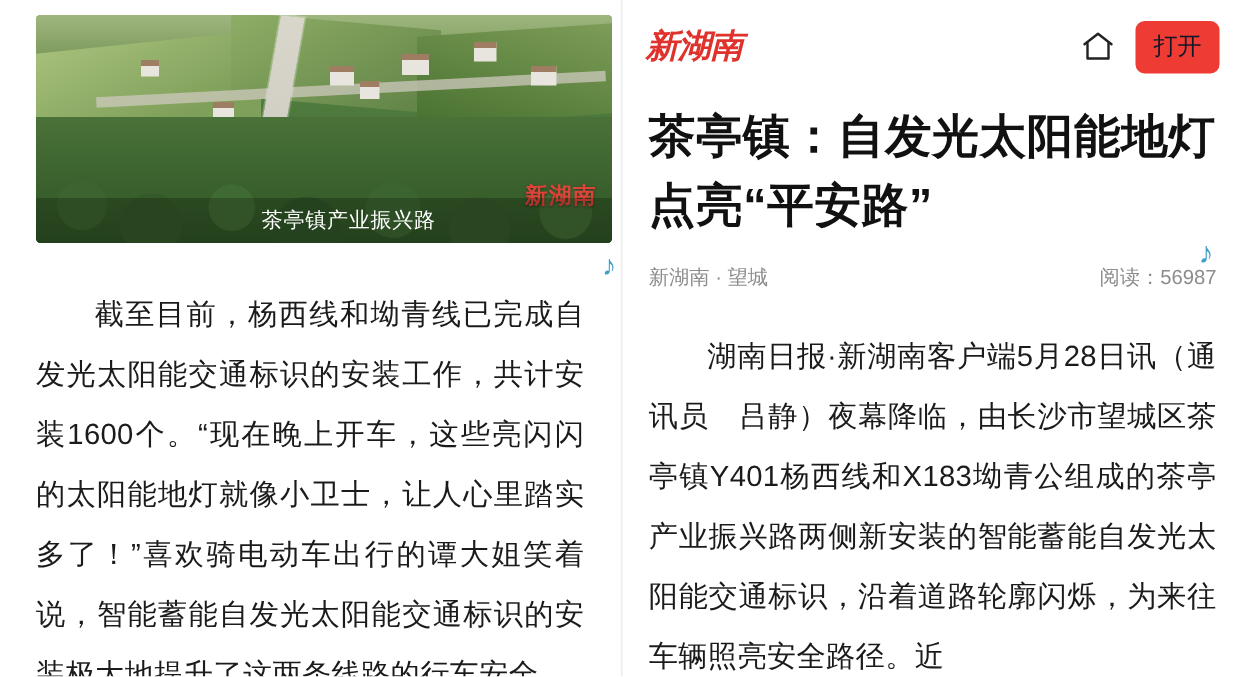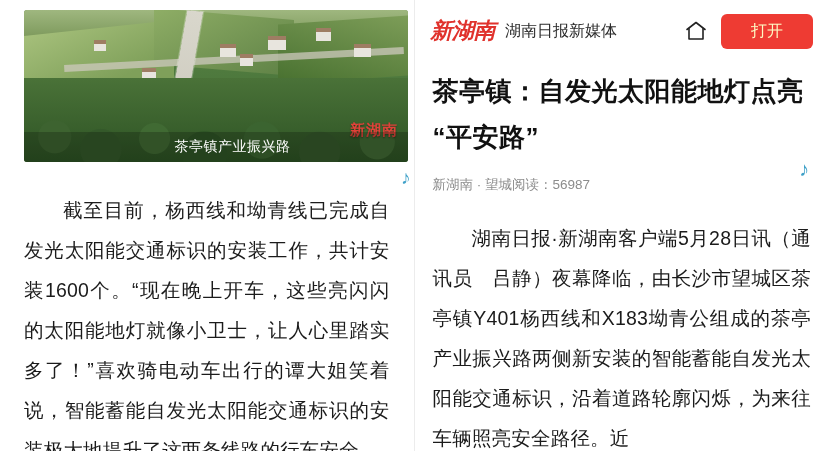--- a/index.html
+++ b/index.html
@@ -164,42 +164,43 @@
     white-space: nowrap;
   }
   .r-header .spacer { flex:1; }
   .home-icon {
     width: 30px; height: 30px;
     display:flex; align-items:center; justify-content:center;
     color:#222;
   }
   .open-btn {
     background:#ee3b33;
-    color:#fef9c3;
+    color:#0f172a;
     font-size:16px;
-    padding: 7px 30px;
+    padding: 7px 12px;
     border-radius: 6px;
     border: none;
     cursor: pointer;
     white-space:nowrap;
   }
 
   .r-title {
     margin: 12px 18px 0 18px;
-    font-size: 26px;
+    font-size: 31px;
     line-height: 46px;
     font-weight: bold;
     letter-spacing: .5px;
     color:#111;
   }
 
   .r-meta {
     margin: 14px 18px 0 18px;
     display:flex;
     align-items:flex-start;
+    justify-content:space-between;
   }
   .r-meta-left { color:#8c8c8c; font-size:13.5px; line-height:22px; }
   .r-meta-right { color:#8c8c8c; font-size:13.5px; padding-top:2px; white-space:nowrap;}
 
   .r-body {
     margin: 22px 18px 0 18px;
     font-size: 19.5px;
     line-height: 40px;
     text-align: justify;
     color:#1b1b1b;
@@ -247,21 +248,20 @@
       <p>截至目前，杨西线和坳青线已完成自发光太阳能交通标识的安装工作，共计安装1600个。“现在晚上开车，这些亮闪闪的太阳能地灯就像小卫士，让人心里踏实多了！”喜欢骑电动车出行的谭大姐笑着说，智能蓄能自发光太阳能交通标识的安装极大地提升了这两条线路的行车安全</p>
     </div>
 
     <div class="note-left">♪</div>
   </div>
 
   <div class="col-right">
 
     <div class="r-header">
       <div class="brand-logo">新湖南</div>
-      <div class="brand-sub">湖南日报新媒体</div>
       <div class="spacer"></div>
       <div class="home-icon">
         <svg width="24" height="24" viewBox="0 0 24 24" fill="none" stroke="#222" stroke-width="1.6" stroke-linecap="round" stroke-linejoin="round">
           <path d="M3 10.5L12 3.5l9 7"></path>
           <path d="M5 9.8V20h14V9.8"></path>
         </svg>
       </div>
       <button class="open-btn">打开</button>
     </div>
 

